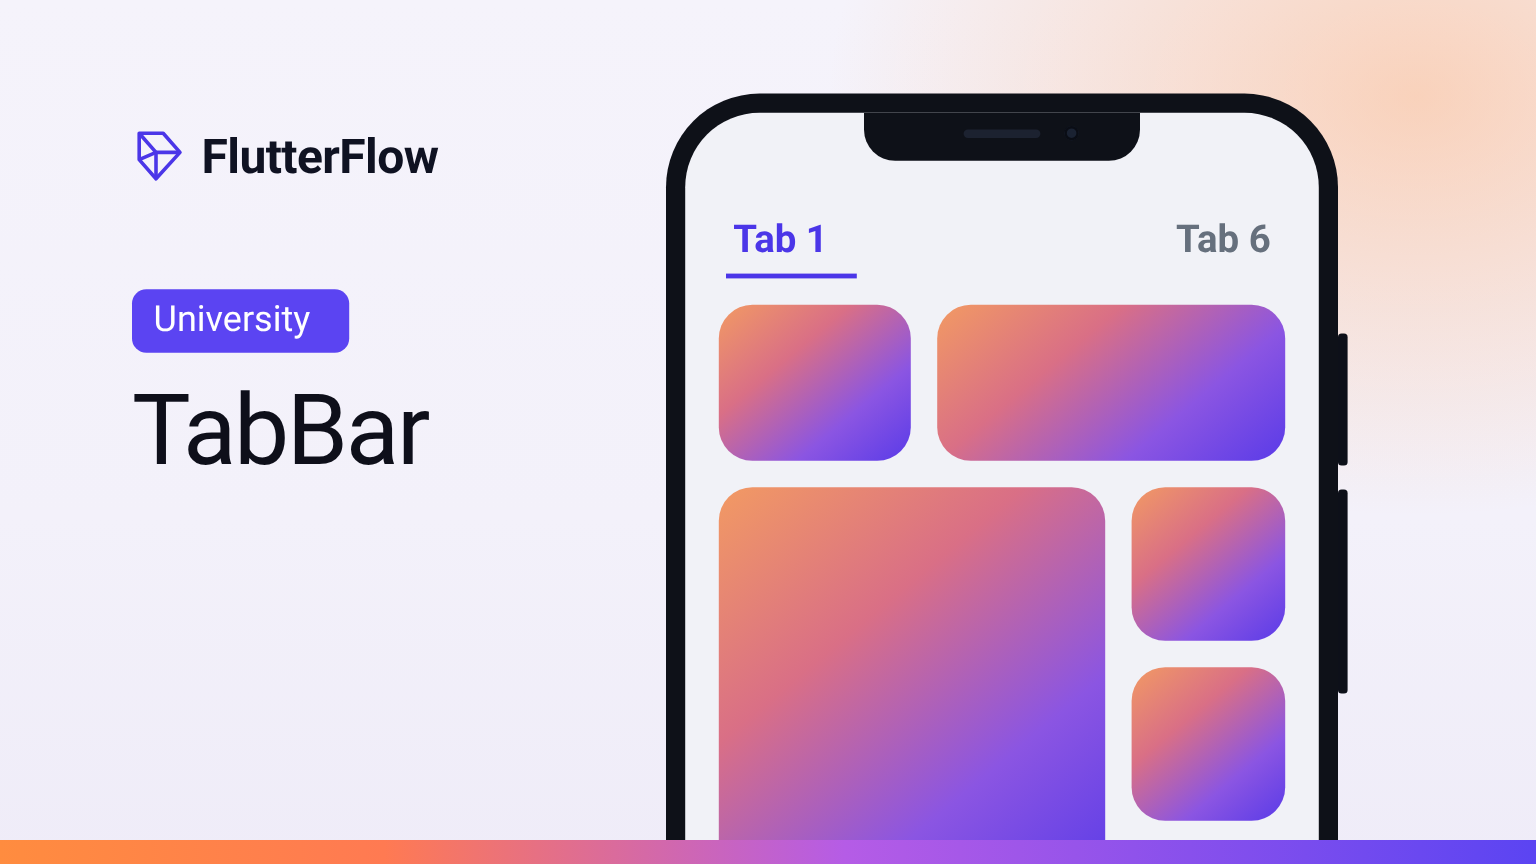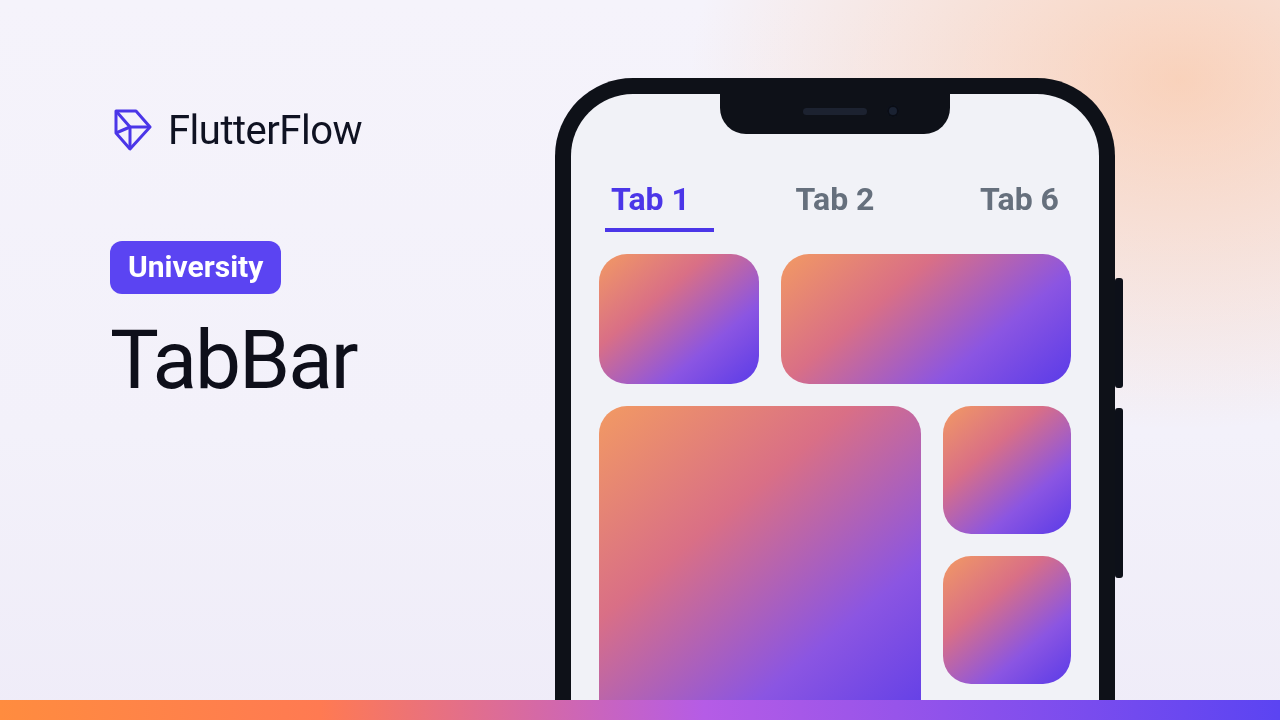--- a/index.html
+++ b/index.html
@@ -17,26 +17,26 @@
   .footer-bar {
     position:absolute; left:0; bottom:0; width:100%; height:20px;
     background:linear-gradient(90deg,#ff8c3f 0%, #ff7a52 25%, #b55ce6 55%, #5b44f2 100%);
   }
 
   
   .left {
     position:absolute; left:110px; top:105px; width:480px;
   }
   .brand { display:flex; align-items:center; gap:14px; }
-  .brand-name { font-size:40px; font-weight:400; letter-spacing:-0.5px; color:#0f1222; }
+  .brand-name { font-size:40px; font-weight:700; letter-spacing:-0.5px; color:#0f1222; }
 
   .badge {
     display:inline-block; margin-top:86px;
-    background:#5b44f2; color:#fff; font-weight:700; font-size:30px;
-    padding:8px 18px 10px 18px; border-radius:12px;
+    background:#5b44f2; color:#fff; font-weight:400; font-size:30px;
+    padding:8px 32px 10px 18px; border-radius:12px;
   }
 
   .headline {
     margin-top:18px; font-size:82px; font-weight:400; letter-spacing:-2px; color:#0e0f1a;
   }
 
   
   .phone-wrap {
     position:absolute; right:165px; top:78px;
     width:560px; height:700px;
@@ -135,21 +135,20 @@
       <span class="side-btn b1"></span>
       <span class="side-btn b2"></span>
       <div class="screen">
         <div class="notch">
           <span class="speaker"></span>
             <span class="cam"></span>
         </div>
 
         <div class="tabs">
           <div class="tab active">Tab 1</div>
-          <div class="tab">Tab 2</div>
           <div class="tab">Tab 6</div>
         </div>
 
         <div class="content">
           <div class="row row1">
             <div class="card c1"></div>
             <div class="card c2"></div>
           </div>
           <div class="row row2">
             <div class="card c3"></div>

